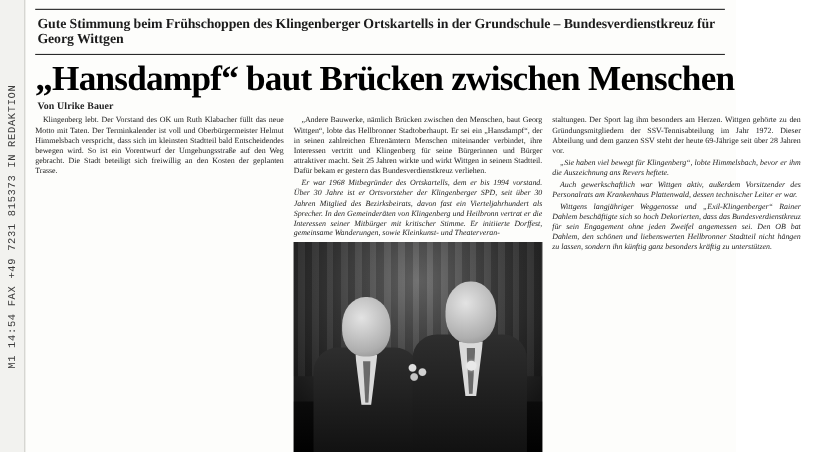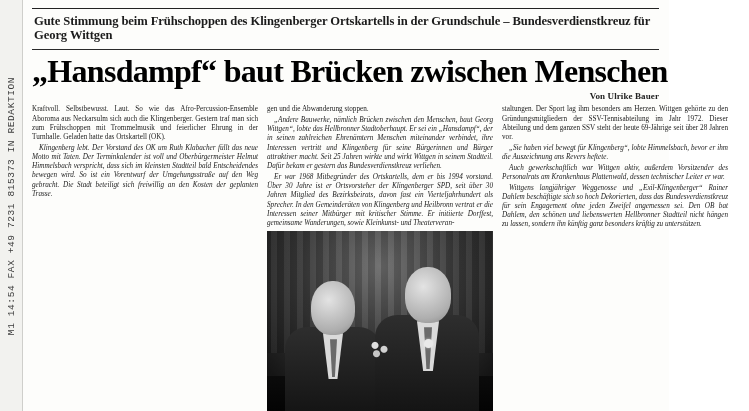--- a/index.html
+++ b/index.html
@@ -87,21 +87,20 @@
     margin: 2px 0 4px 0;
     white-space: nowrap;
   }
 
   .byline {
     font-size: 9px;
     font-weight: bold;
     color: #222;
     margin: 0 0 4px 2px;
     letter-spacing: 0.1px;
-    text-align: right;
   }
 
   
   .cols {
     display: flex;
     gap: 9px;
     align-items: flex-start;
   }
   .col {
     width: 226px;
@@ -229,26 +228,24 @@
     <div class="kicker">Gute Stimmung beim Frühschoppen des Klingenberger Ortskartells in der Grundschule – Bundesverdienstkreuz für Georg Wittgen</div>
     <hr class="rule-thin">
 
     <div class="headline">„Hansdampf“ baut Brücken zwischen Menschen</div>
 
     <div class="byline">Von Ulrike Bauer</div>
 
     <div class="cols">
 
       <div class="col">
-        <p class="first">Kraftvoll. Selbstbewusst. Laut. So wie das Afro-Percussion-Ensemble Aboroma aus Neckarsulm sich auch die Klingenberger. Gestern traf man sich zum Frühschoppen mit Trommelmusik und feierlicher Ehrung in der Turnhalle. Geladen hatte das Ortskartell (OK).</p>
         <p>Klingenberg lebt. Der Vorstand des OK um Ruth Klabacher füllt das neue Motto mit Taten. Der Terminkalender ist voll und Oberbürgermeister Helmut Himmelsbach verspricht, dass sich im kleinsten Stadtteil bald Entscheidendes bewegen wird. So ist ein Vorentwurf der Umgehungsstraße auf den Weg gebracht. Die Stadt beteiligt sich freiwillig an den Kosten der geplanten Trasse.</p>
       </div>
 
       <div class="col">
-        <p class="first">gen und die Abwanderung stoppen.</p>
         <p>„Andere Bauwerke, nämlich Brücken zwischen den Menschen, baut Georg Wittgen“, lobte das Hellbronner Stadtoberhaupt. Er sei ein „Hansdampf“, der in seinen zahlreichen Ehrenämtern Menschen miteinander verbindet, ihre Interessen vertritt und Klingenberg für seine Bürgerinnen und Bürger attraktiver macht. Seit 25 Jahren wirkte und wirkt Wittgen in seinem Stadtteil. Dafür bekam er gestern das Bundesverdienstkreuz verliehen.</p>
         <p>Er war 1968 Mitbegründer des Ortskartells, dem er bis 1994 vorstand. Über 30 Jahre ist er Ortsvorsteher der Klingenberger SPD, seit über 30 Jahren Mitglied des Bezirksbeirats, davon fast ein Vierteljahrhundert als Sprecher. In den Gemeinderäten von Klingenberg und Heilbronn vertrat er die Interessen seiner Mitbürger mit kritischer Stimme. Er initiierte Dorffest, gemeinsame Wanderungen, sowie Kleinkunst- und Theaterveran-</p>
 
         <div class="photo-wrap">
           <div class="photo">
             <div class="bg"></div>
             <div class="curtain"></div>
             <div class="floor"></div>
             <div class="man manA">
               <div class="body"></div>

